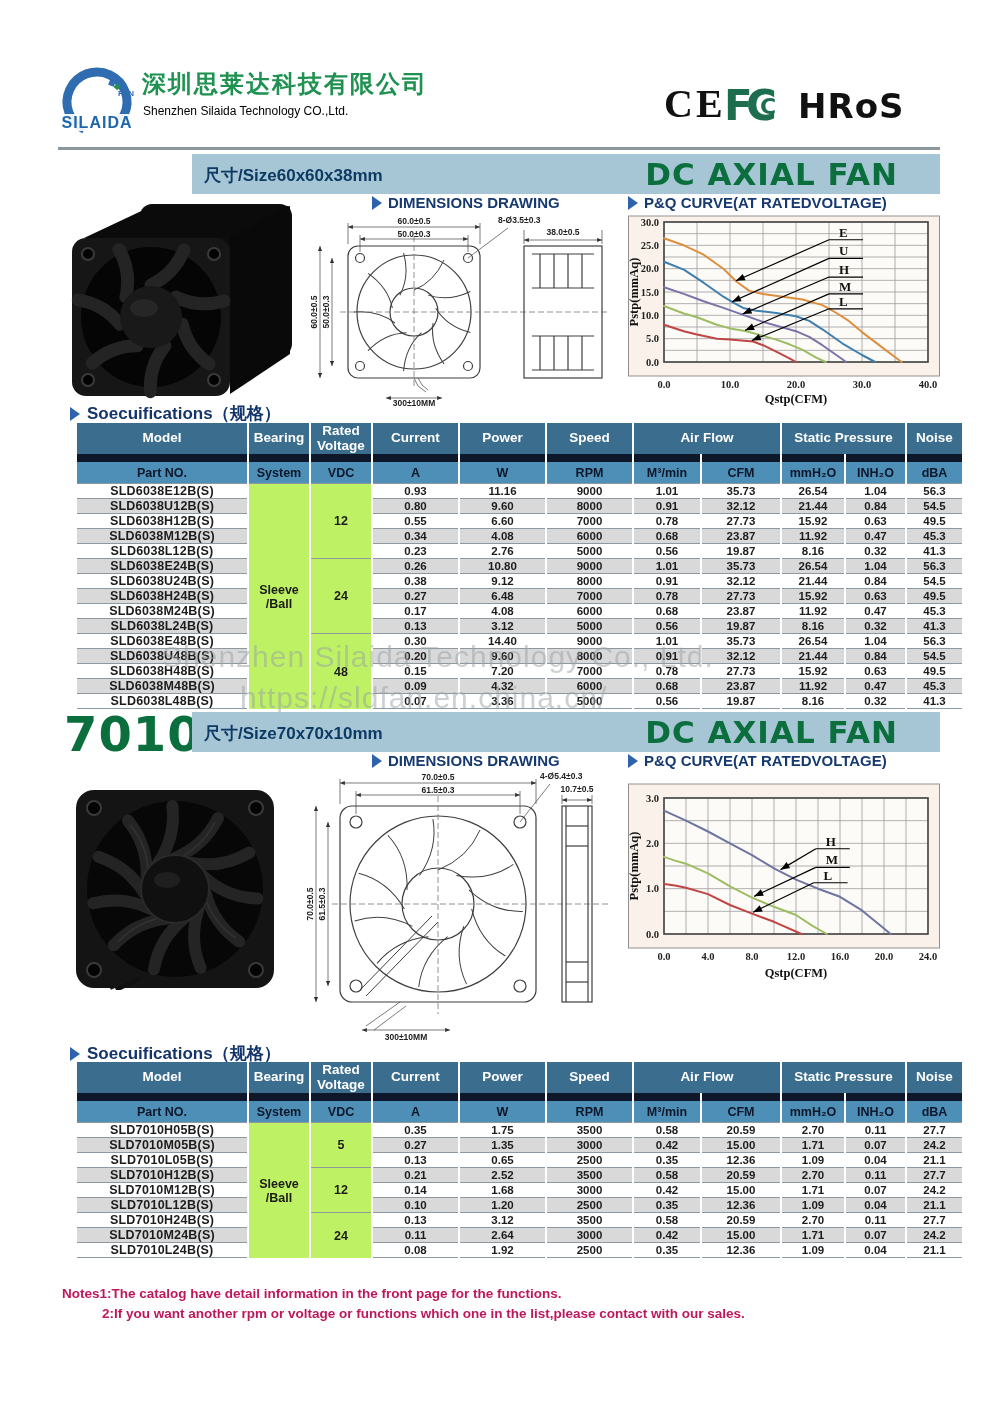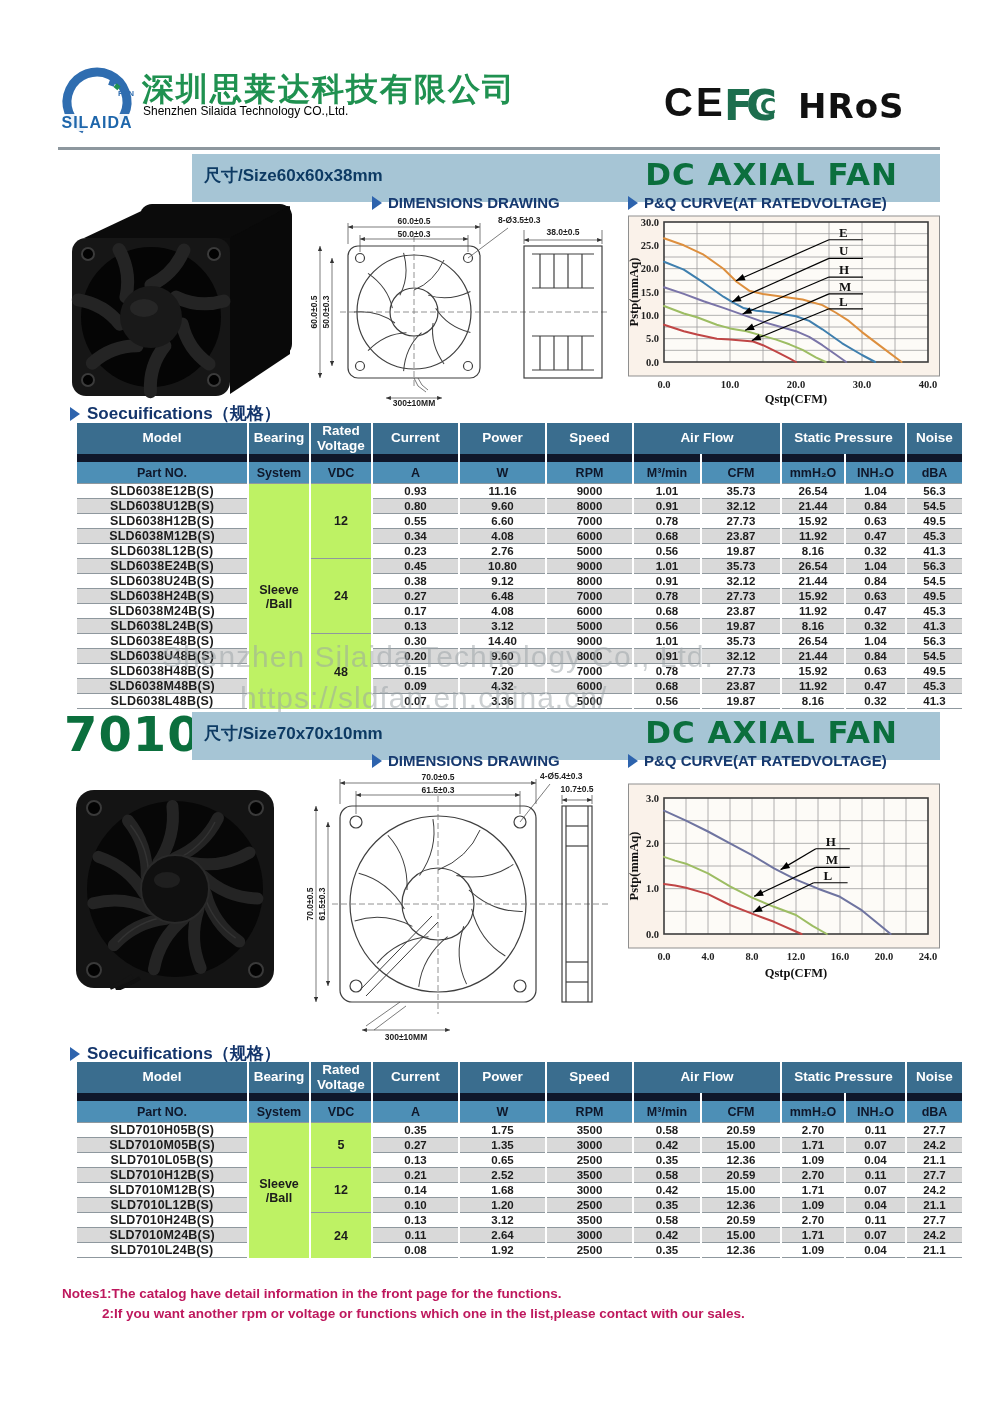--- a/index.html
+++ b/index.html
@@ -1,27 +1,27 @@
 <!DOCTYPE html>
 <html><head>
 <meta charset="utf-8">
 <style>
   html,body{margin:0;padding:0;background:#fff;}
   .page{position:relative;width:1000px;height:1414px;background:#ffffff;overflow:hidden;
         font-family:"Liberation Sans",sans-serif;}
   .abs{position:absolute;}
   
-  .company-zh{left:142px;top:68px;font-size:32px;font-weight:bold;color:#1f9150;letter-spacing:2px;}
+  .company-zh{left:142px;top:68px;font-size:24px;font-weight:bold;color:#1f9150;letter-spacing:2px;}
   .company-en{left:143px;top:104px;font-size:12px;color:#000000;font-weight:500;}
-  .cert-ce{left:664px;top:80px;font-size:40px;font-weight:bold;color:#111;letter-spacing:3px;font-family:Liberation Sans, sans-serif;}
+  .cert-ce{left:664px;top:80px;font-size:40px;font-weight:bold;color:#111;letter-spacing:3px;font-family:Liberation Serif, serif;}
   .cert-hros{left:798px;top:86px;font-size:34px;font-weight:800;color:#111;letter-spacing:1px;font-family:"DejaVu Sans",sans-serif;}
   .rule{left:58px;top:147px;width:882px;height:3px;background:#8d979e;}
   
   .secnum{font-size:48px;font-weight:800;color:#0b6f3d;letter-spacing:1px;font-family:"DejaVu Sans",sans-serif;}
-  .secbar{width:748px;height:48px;background:#a6c5d5;}
+  .secbar{width:748px;height:40px;background:#a6c5d5;}
   .secbar .size{position:absolute;left:12px;top:10px;font-size:17px;color:#0d3a63;font-weight:600;}
   .secbar .ftype{position:absolute;right:42px;top:2px;font-size:31px;font-weight:800;color:#0b6f3d;letter-spacing:1px;font-family:"DejaVu Sans",sans-serif;}
   
   .blocktitle{display:flex;align-items:center;gap:6px;color:#16396f;font-weight:800;font-size:15px;}
   .tri{width:0;height:0;border-left:10px solid #2d63ad;border-top:7px solid transparent;border-bottom:7px solid transparent;}
   .speclabel{display:flex;align-items:center;gap:7px;color:#14356b;font-weight:800;font-size:17px;}
   
   .spec-table{border-collapse:separate;border-spacing:2px 0;table-layout:fixed;width:865px;}
   .spec-table th,.spec-table td{padding:0;text-align:center;overflow:hidden;}
   .spec-table .h1{background:#3a6d8e;color:#fff;font-size:13.5px;font-weight:bold;height:31px;line-height:1.08;white-space:normal;}
@@ -342,21 +342,21 @@
             <td class="val c">5000</td>
             <td class="val c">0.56</td>
             <td class="val c">19.87</td>
             <td class="val c">8.16</td>
             <td class="val c">0.32</td>
             <td class="val c">41.3</td>
           </tr>
           <tr class="even">
             <td class="part c">SLD6038E24B(S)</td>
             <td class="merge" rowspan="5">24</td>
-            <td class="val c">0.45</td>
+            <td class="val c">0.26</td>
             <td class="val c">10.80</td>
             <td class="val c">9000</td>
             <td class="val c">1.01</td>
             <td class="val c">35.73</td>
             <td class="val c">26.54</td>
             <td class="val c">1.04</td>
             <td class="val c">56.3</td>
           </tr>
           <tr class="odd">
             <td class="part c">SLD6038U24B(S)</td>

